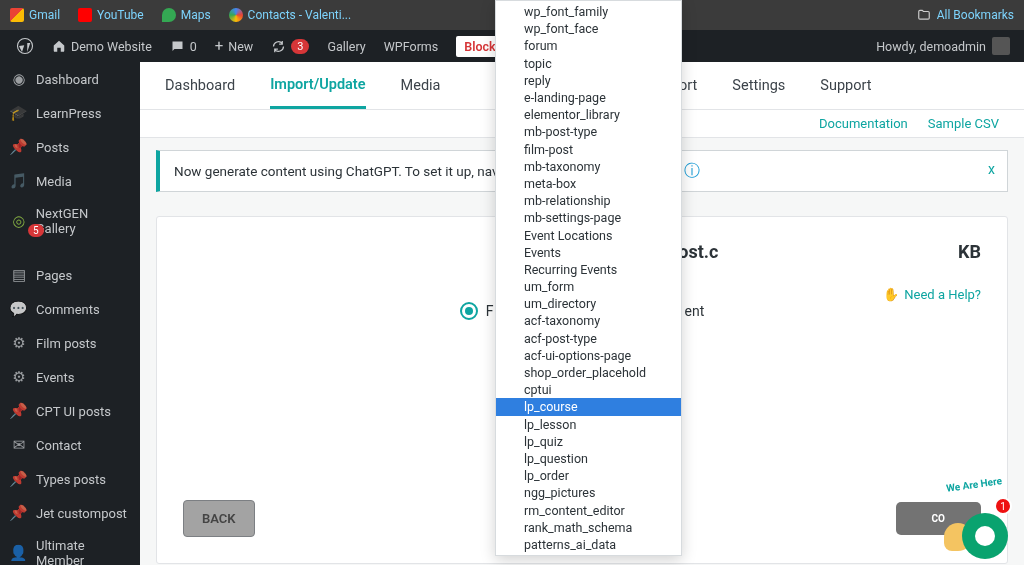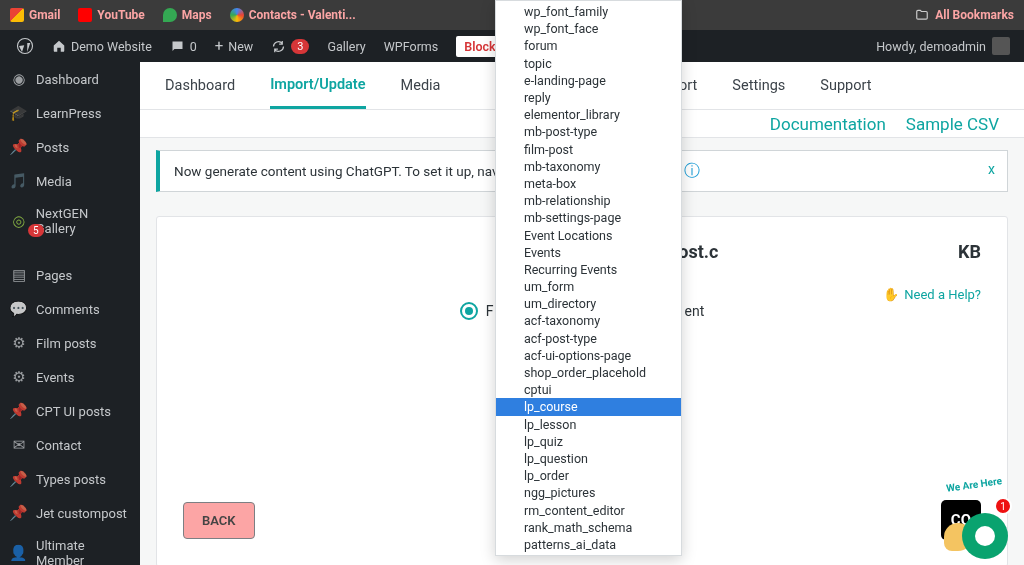--- a/index.html
+++ b/index.html
@@ -1,19 +1,19 @@
 <!DOCTYPE html>
 <html><head>
 <meta charset="utf-8">
 <style>
   * { margin: 0; padding: 0; box-sizing: border-box; font-family: -apple-system, BlinkMacSystemFont, "Segoe UI", Roboto, sans-serif; }
   body { width: 1024px; height: 565px; overflow: hidden; background: #f0f0f1; position: relative; }
 
   
-  .bookmarks-bar { height: 30px; background: #3b3b3b; display: flex; align-items: center; padding: 0 10px; color: #fca5a5; font-size: 12px; justify-content: space-between; font-weight: bold; }
+  .bookmarks-bar { height: 30px; background: #3b3b3b; display: flex; align-items: center; padding: 0 10px; color: #7dd3fc; font-size: 12px; justify-content: space-between; }
   .bm-left { display: flex; gap: 18px; align-items: center; }
   .bm-item { display: flex; align-items: center; gap: 5px; cursor: pointer; }
   .bm-ico { width: 14px; height: 14px; border-radius: 2px; display:inline-block; }
   .all-bm { display:flex; align-items:center; gap:6px; cursor:pointer; }
 
   
   .wp-top { height: 32px; background: #1d2125; display: flex; align-items: center; color: #c5c8cb; font-size: 12.5px; padding: 0 8px; justify-content: space-between; }
   .wpt-left { display: flex; align-items: center; gap: 2px; }
   .wpt-item { display: flex; align-items: center; gap: 5px; padding: 0 8px; height:32px; cursor:pointer;text-align:right; }
   .badge-red { background:#d63638; color:#fff; border-radius:10px; padding:1px 6px; font-size:11px; }
@@ -28,40 +28,40 @@
   .side-item.with-badge { padding-bottom:22px; }
 
   
   .main { position:absolute; left:140px; top:62px; right:0; bottom:0; background:#f6f7f7; overflow:hidden; }
 
   
   .tabs { background:#fff; display:flex; align-items:center; height:48px; padding:0 25px; border-bottom:1px solid #e2e4e7; gap:35px; font-size:14.5px; color:#3c434a; position:relative; }
   .tab { cursor:pointer; padding:13px 0; }
   .tab.active { color:#0ea5a1; border-bottom:3px solid #0ea5a1; font-weight:600; }
 
-  .doc-links { background:#fff; border-bottom:1px solid #e2e4e7; height:28px; display:flex; justify-content:flex-end; align-items:center; padding:0 25px; gap:20px; font-size:17px; }
+  .doc-links { background:#fff; border-bottom:1px solid #e2e4e7; height:28px; display:flex; justify-content:flex-end; align-items:center; padding:0 25px; gap:20px; font-size:13px; }
   .doc-links a { color:#0ea5a1; text-decoration:none; cursor:pointer; }
 
   
   .notice { margin:12px 16px; background:#fff; border:1px solid #d0d5d8; border-left:4px solid #0ea5a1; padding:12px 14px; font-size:13.5px; color:#2c3338; position:relative; display:flex; align-items:center; }
   .notice .close-x { position:absolute; right:12px; top:10px; color:#0ea5a1; font-size:14px; cursor:pointer; }
 
   
   .card { margin:24px 16px 0; background:#fff; border:1px solid #e2e4e7; border-radius:3px; padding:24px 26px 26px; position:relative; min-height:340px; }
   .card h2 { font-size:18px; color:#2c3338; font-weight:700; text-align:right; }
   .radio-row { margin-top:40px; display:flex; justify-content:center; }
   .radio-opt { display:flex; align-items:center; gap:8px; font-size:14px; color:#2c3338; }
   .radio-dot { width:18px; height:18px; border:2px solid #0ea5a1; border-radius:50%; display:flex; align-items:center; justify-content:center; }
   .radio-dot::after { content:''; width:8px; height:8px; background:#0ea5a1; border-radius:50%; }
 
   .need-help { position:absolute; right:26px; top:70px; font-size:13px; color:#0ea5a1; cursor:pointer; display:flex; align-items:center; gap:5px; }
 
   .card-footer { display:flex; justify-content:space-between; align-items:center; margin-top:180px; }
-  .btn-back { border:1px solid #7c7f83; background:#fca5a5; color:#444; padding:10px 18px; border-radius:4px; font-size:13px; font-weight:600; cursor:pointer; }
-  .btn-continue { background:#000000; color:#fff; padding:11px 10px; border-radius:5px; font-size:15px; font-weight:700; cursor:pointer; border:none; }
+  .btn-back { border:1px solid #7c7f83; background:#a3a3a3; color:#444; padding:10px 18px; border-radius:4px; font-size:13px; font-weight:600; cursor:pointer; }
+  .btn-continue { background:#737373; color:#fff; padding:11px 36px; border-radius:5px; font-size:10px; font-weight:700; cursor:pointer; border:none; }
 
   
   .dropdown { position:absolute; left:495px; top:0px; width:187px; background:#fff; border:1px solid #d7dbde; box-shadow:0 4px 14px rgba(0,0,0,.18); z-index:50; padding:2px 0; font-size:12.5px; color:#2c3338; }
   .dd-item { padding:1.1px 28px; cursor:pointer; white-space:nowrap; }
   .dd-item.selected { background:#2f7fe0; color:#fff; }
 
   
   .chat-widget { position:absolute; right:16px; bottom:6px; width:72px; height:72px; }
   .chat-widget .circ { width:46px; height:46px; background:#09a36f; border-radius:50%; position:absolute; right:0; bottom:0; display:flex; align-items:center; justify-content:center; }
   .chat-widget .circ::after { content:''; width:20px; height:20px; background:#fff; border-radius:50%; }
@@ -254,22 +254,22 @@
       <button class="btn-continue">CO</button>
     </div>
   </div>
 </div>
 
 <div class="dropdown" id="dd">
     <div class="dd-item">wp_font_family</div>
     <div class="dd-item">wp_font_face</div>
     <div class="dd-item">forum</div>
     <div class="dd-item">topic</div>
+    <div class="dd-item">reply</div>
     <div class="dd-item">e-landing-page</div>
-    <div class="dd-item">reply</div>
     <div class="dd-item">elementor_library</div>
     <div class="dd-item">mb-post-type</div>
     <div class="dd-item">film-post</div>
     <div class="dd-item">mb-taxonomy</div>
     <div class="dd-item">meta-box</div>
     <div class="dd-item">mb-relationship</div>
     <div class="dd-item">mb-settings-page</div>
     <div class="dd-item">Event Locations</div>
     <div class="dd-item">Events</div>
     <div class="dd-item">Recurring Events</div>

